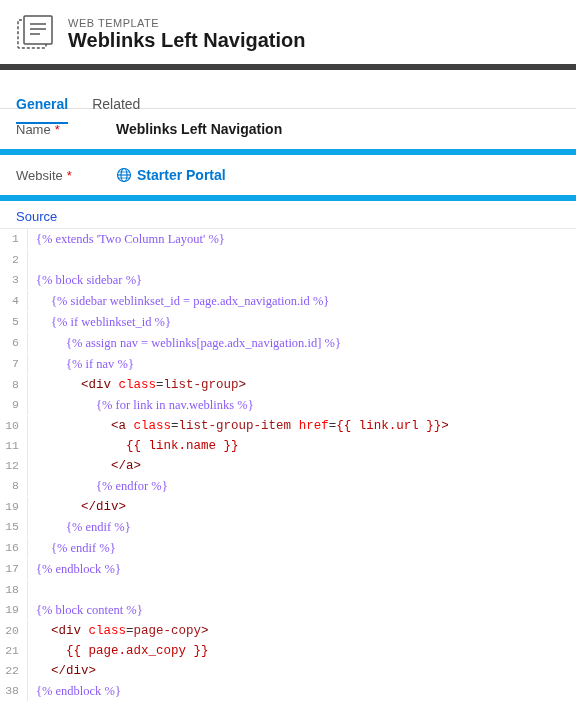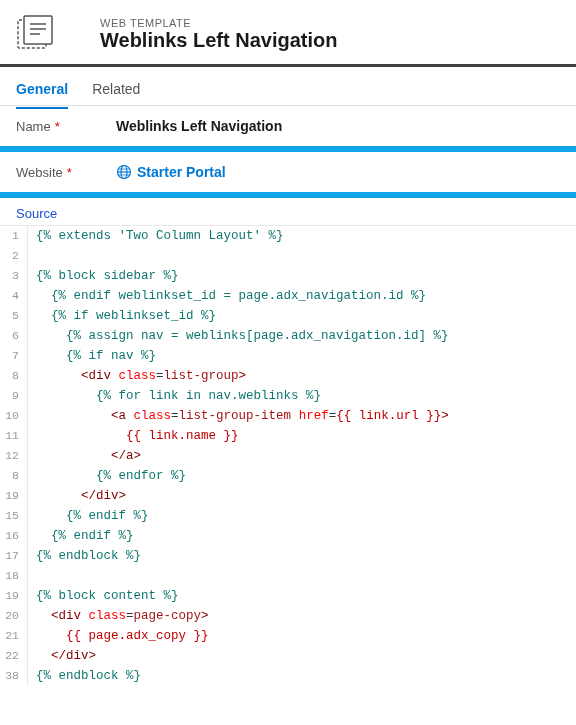--- a/index.html
+++ b/index.html
@@ -10,22 +10,21 @@
       color: #333;
       width: 576px;
       min-height: 725px;
     }
 
     
     .header {
       display: flex;
       align-items: center;
       padding: 14px 32px 10px 16px;
-      border-bottom: 3px solid #404040;
-      gap: 32px;
+      border-bottom: 6px solid #404040;
     }
     .header-icon {
       width: 40px;
       height: 40px;
       margin-right: 12px;
       flex-shrink: 0;
     }
     .header-text .type-label {
       font-size: 11px;
       color: #666;
@@ -45,21 +44,21 @@
       border-bottom: 1px solid #e0e0e0;
     }
     .tab {
       padding: 10px 0;
       margin-right: 24px;
       font-size: 14px;
       cursor: pointer;
       color: #555;
       border-bottom: 2px solid transparent;
       position: relative;
-      top: 4px;
+      top: 16px;
     }
     .tab.active {
       color: #0078d4;
       border-bottom: 2px solid #0078d4;
       font-weight: 600;
     }
 
     
     .form-section {
       padding: 0;
@@ -136,21 +135,21 @@
       border-right: 1px solid #e8e8e8;
       margin-right: 8px;
     }
     .code-content {
       flex: 1;
       white-space: pre;
     }        
     .tag { color: #800000; }       
     .attr { color: #ff0000; margin-top: 44px; }      
     .str { color: #a31515; }       
-    .liq { color: #0f766e; }       
+    .liq { color: #8b5cf6; font-family: Liberation Serif, serif; }       
     .liq-var { color: #c00000; }   
     .plain { color: #333; }
   </style>
 </head>
 <body>
 
 <div class="header">
   <div class="header-icon">
     <svg width="40" height="40" viewBox="0 0 40 40" fill="none">
       <rect x="2" y="6" width="28" height="28" rx="1" stroke="#555" stroke-width="1.5" fill="none" stroke-dasharray="3 2"></rect>
@@ -211,21 +210,21 @@
       <div class="code-line">
         <span class="line-num">2</span>
         <span class="code-content"> </span>
       </div>
       <div class="code-line">
         <span class="line-num">3</span>
         <span class="code-content"><span class="liq">{% block sidebar %}</span></span>
       </div>
       <div class="code-line">
         <span class="line-num">4</span>
-        <span class="code-content"><span class="plain">  </span><span class="liq">{% endif weblinkset_id = page.adx_navigation.id %}</span></span>
+        <span class="code-content"><span class="plain">  </span><span class="liq">{% sidebar weblinkset_id = page.adx_navigation.id %}</span></span>
       </div>
       <div class="code-line">
         <span class="line-num">5</span>
         <span class="code-content"><span class="plain">  </span><span class="liq">{% if weblinkset_id %}</span></span>
       </div>
       <div class="code-line">
         <span class="line-num">6</span>
         <span class="code-content"><span class="plain">    </span><span class="liq">{% assign nav = weblinks[page.adx_navigation.id] %}</span></span>
       </div>
       <div class="code-line">

